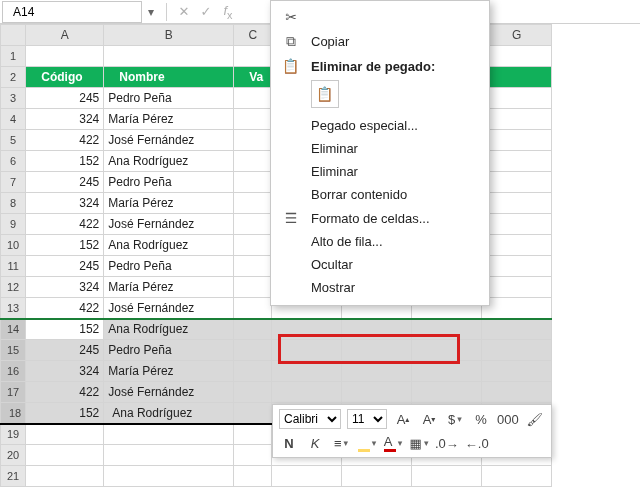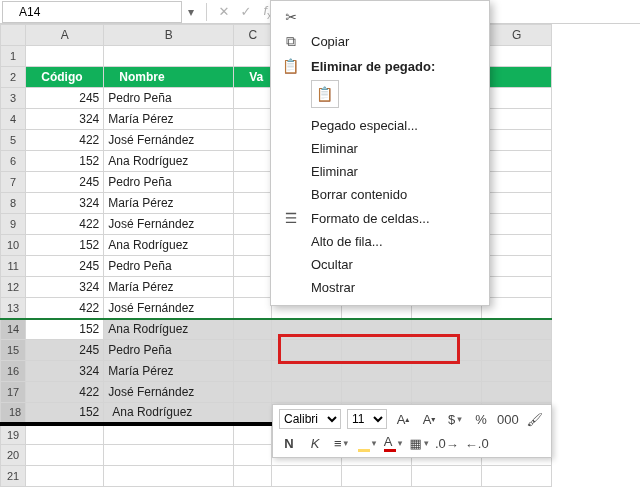--- a/index.html
+++ b/index.html
@@ -15,24 +15,24 @@
     overflow: hidden;
     position: relative;
   }
   .namebox-row {
     display: flex; align-items: center;
     height: 24px;
     border-bottom: 1px solid #d0d0d0;
     background: #fff;
   }
   .namebox {
-    width: 180px; height: 22px;
+    width: 140px; height: 22px;
     border: 1px solid #c8c8c8;
     margin: 1px 0 1px 2px;
-    padding: 0 16px;
+    padding: 0 10px;
     font-size: 12px;
     outline: none;
     background: #fff;
   }
   .nb-dd { width:18px; text-align:center; color:#666; }
   .nb-sep { width:1px; height:18px; background:#d0d0d0; margin:0 6px; }
   .fx-cancel, .fx-check, .fx-fx { color:#b0b0b0; width:22px; text-align:center; font-size:13px; }
   .formula-bar { flex:1; height:22px; border:none; outline:none; padding:0 4px; }
 
   .grid { position:relative; }
@@ -53,21 +53,21 @@
     background: #e6e6e6; color:#444; font-weight:normal;
     text-align:center; width:24px; font-size:11px;
   }
   th.corner { background:#e6e6e6; width:24px; }
   .hdr-row td { background:#11b05a; color:#fff; font-weight:bold;padding-left:15px; }
   .num { text-align:right; }
   .sel-rows td { background:#d9d9d9; }
   .sel-rows th.rowh { background:#c9c9c9; }
   .active-cell { background:#fff !important; }
   .sel-border-top td, .sel-border-top th.rowh { border-top:2px solid #1a7f37; }
-  .sel-border-bot td, .sel-border-bot th.rowh { border-bottom:4px solid #000000;padding-left:8px; }
+  .sel-border-bot td, .sel-border-bot th.rowh { border-bottom:2px solid #000000;padding-left:8px; }
 
   .ctx {
     position:absolute; left:270px; top:0px;
     width:220px;
     background:#fff; border:1px solid #c8c8c8;
     box-shadow: 3px 3px 8px rgba(0,0,0,.25);
     padding: 4px 0 6px 0;
     z-index: 50;
   }
   .ctx .item {

